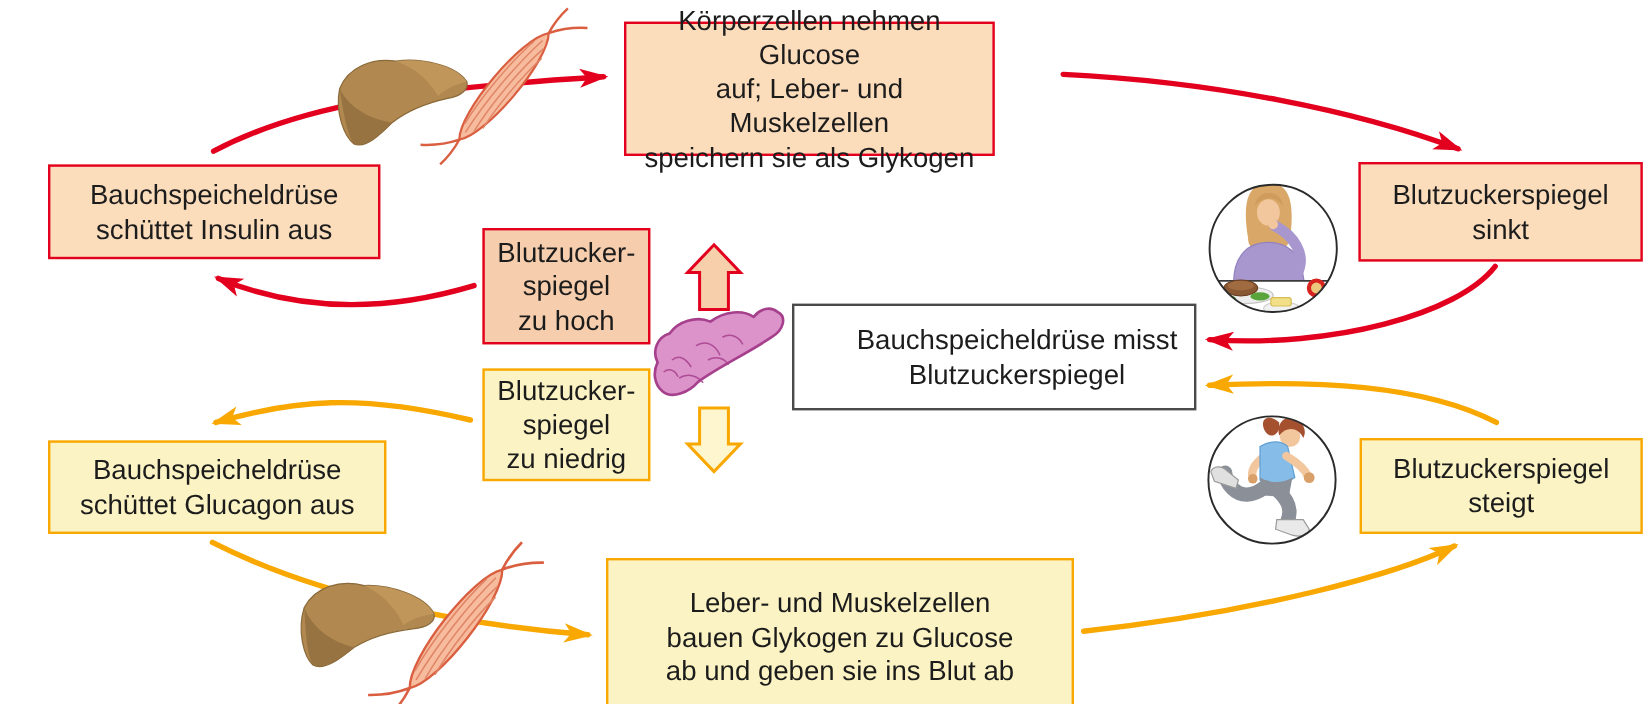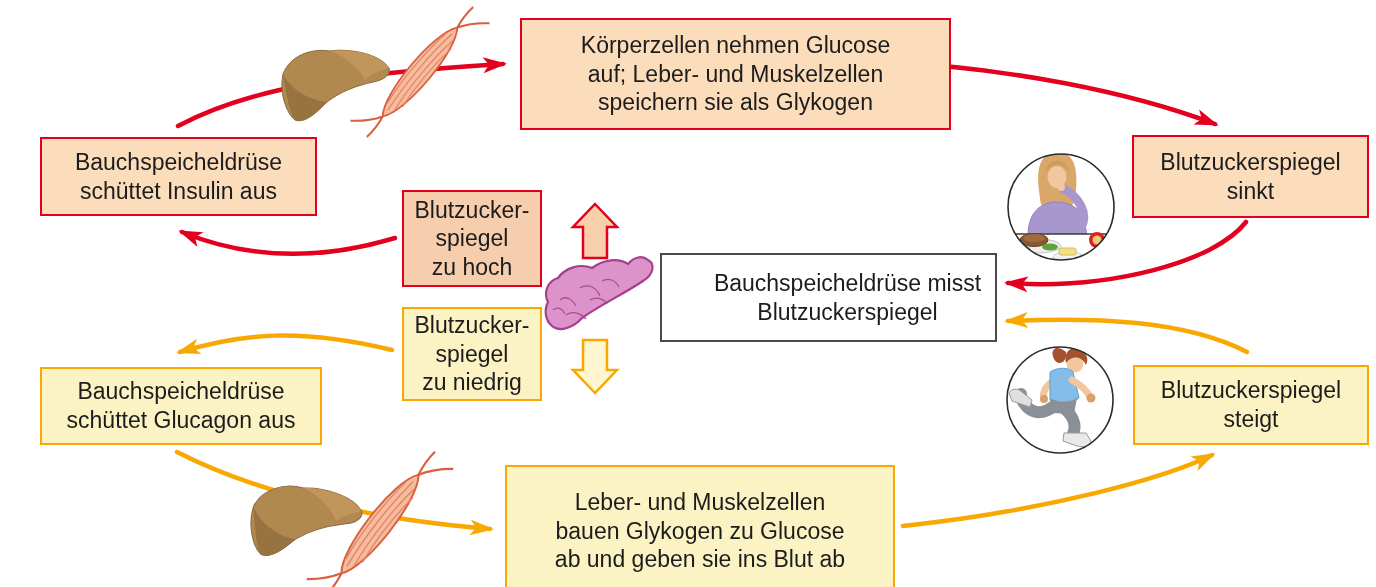--- a/index.html
+++ b/index.html
@@ -11,21 +11,21 @@
   .dbox{
     position:absolute;display:flex;align-items:center;justify-content:center;
     text-align:center;white-space:pre-line;font-size:23px;line-height:1.24;
     box-sizing:border-box;padding:4px 6px;
   }
   .red-box{background:#fbdcbb;border:2px solid #e3001e;}
   .red-box-strong{background:#f6cead;border:2px solid #e3001e;}
   .yellow-box{background:#fbf3c3;border:2px solid #f8a800;}
   .white-box{background:#ffffff;border:2px solid #4a4a4a;}
 
-  .b-koerper {left:520px; top:18px;  width:431px; height:112px;}
+  .b-koerper {left:520px; top:18px;  width:309px; height:112px;}
   .b-insulin {left:40px;  top:137px; width:277px; height:79px;}
   .b-sinkt   {left:1132px;top:135px; width:237px; height:83px;}
   .b-hoch    {left:402px; top:190px; width:140px; height:97px;}
   .b-niedrig {left:402px; top:307px; width:140px; height:94px;}
   .b-misst   {left:660px; top:253px; width:337px; height:89px;padding-left:44px;}
   .b-glucagon{left:40px;  top:367px; width:282px; height:78px;}
   .b-steigt  {left:1133px;top:365px; width:236px; height:80px;}
   .b-leber   {left:505px; top:465px; width:390px; height:132px;}
 </style>
 </head>

